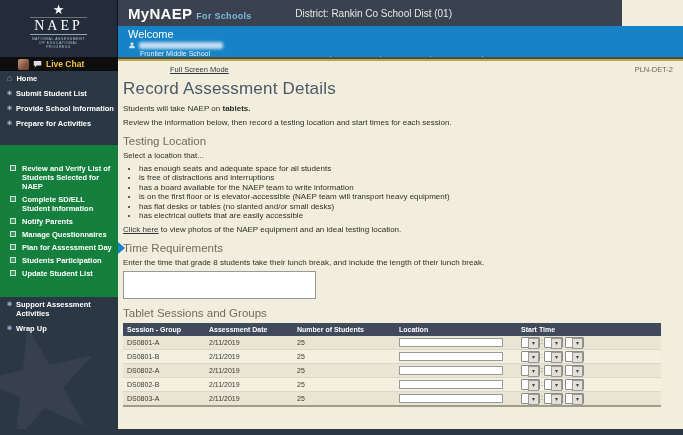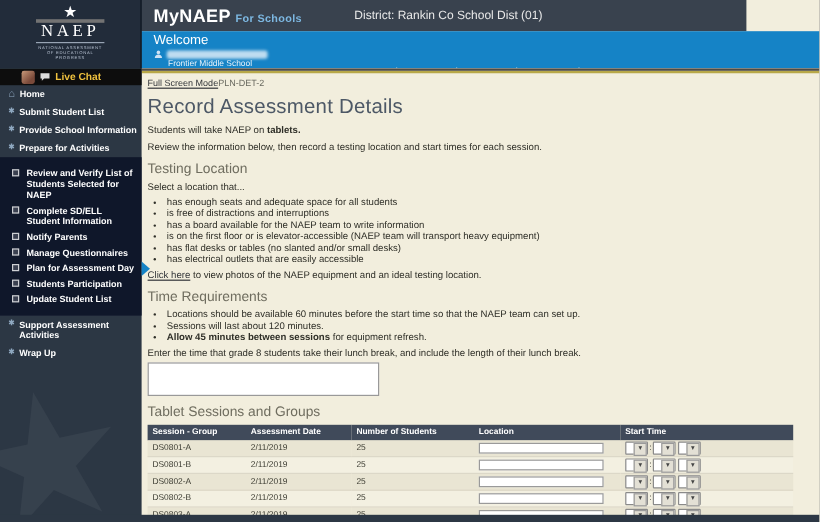--- a/index.html
+++ b/index.html
@@ -21,42 +21,42 @@
   .school { font-size:7px; margin-left:12px; margin-top:1px; color:#eaf4fb; }
   .welcome-divider { position:absolute; left:330px; top:30px; width:1px; height:24px; background:rgba(255,255,255,0.4); }
   .hlinks { position:absolute; right:171px; top:30px; color:#fff; font-size:7.5px; display:flex; }
   .hlinks span { cursor:pointer; }
   .hlinks span + span { border-left:1px solid rgba(255,255,255,0.45); padding-left:6px; margin-left:6px; }
   .assess-line { position:absolute; right:171px; top:42px; color:#eaf4fb; font-size:7.5px; display:flex; align-items:center; gap:3px; }
 
   
   .logo-block { position:absolute; left:0; top:0; width:118px; height:57px; background:#222c3a; z-index:4; color:#fff; text-align:center; border-right:1px solid #0e1620; }
   .logo-star { font-size:13px; line-height:13px; color:#fff; margin-top:3px; }
-  .logo-text { font-family:"Liberation Serif", serif; font-size:14px; letter-spacing:3px; line-height:14px; border-top:3px solid #737373; border-bottom:1px solid #98a4b4; display:inline-block; padding:1px 4px; }
+  .logo-text { font-family:"Liberation Serif", serif; font-size:14px; letter-spacing:3px; line-height:14px; border-top:1px solid #737373; border-bottom:1px solid #98a4b4; display:inline-block; padding:1px 4px; }
   .logo-subtext { font-size:3.5px; color:#b7c2d2; letter-spacing:0.6px; margin-top:2px; line-height:4px; white-space:pre-line; }
 
   
   .sidebar { position:absolute; left:0; top:57px; width:118px; bottom:0; background:#2c3744; z-index:2; }
   .wm-clip { position:absolute; inset:0; overflow:hidden; }
   .star-wm { position:absolute; bottom:-34px; left:-28px; font-size:150px; color:rgba(255,255,255,0.05); transform:rotate(-12deg); }
   .nav { position:relative; z-index:1; }
   .livechat { height:14px; background:#0d0d0d; display:flex; align-items:center; gap:4px; padding-left:18px; cursor:pointer; }
   .avatar { width:11px; height:11px; border-radius:2px; background:linear-gradient(135deg,#c99a7a,#7a4a3a 70%); flex:0 0 auto; }
   .chat-label { color:#f0c23e; font-size:8.5px; font-weight:bold; }
   .nav-item { display:flex; align-items:flex-start; gap:4px; padding:3px 4px 3px 7px; color:#fff; font-size:7.5px; font-weight:bold; line-height:9px; cursor:pointer; }
   .nav-bullet { color:#8fa8c0; font-size:6px; line-height:9px; flex:0 0 auto; }
   .home-icon { color:#8fa8c0; font-size:9px; line-height:9px; flex:0 0 auto; }
-  .submenu { background:#0f172a; padding:7px 0; }
+  .submenu { background:#15803d; padding:17px 0;margin-top:14px; }
   .sub-item { position:relative; color:#fff; font-size:7.5px; font-weight:bold; line-height:9px; padding:2px 4px 2px 22px; cursor:pointer; }
   .sub-check { position:absolute; left:10px; top:3px; width:6px; height:6px; border:1px solid rgba(255,255,255,0.75); background:rgba(255,255,255,0.18); }
   .sub-item.active::after { content:""; position:absolute; right:-7px; top:50%; margin-top:-6px; border-left:7px solid #1583c6; border-top:6px solid transparent; border-bottom:6px solid transparent; }
 
   
   .content { position:absolute; left:118px; top:57px; width:565px; bottom:0; background:#f2eedd; border-top:2px solid #4e4a44; box-shadow:inset 0 2px 0 #b8a848; padding:6px 10px 0 5px; color:#2f2f28; }
-  .fsm-row { display:flex; align-items:baseline; font-size:7.5px; }
+  .fsm-row { display:flex; justify-content:space-between; align-items:baseline; font-size:7.5px;margin-left:47px; }
   .fsm-link { color:#33363a; text-decoration:underline; cursor:pointer; }
   .page-code { color:#6a6a60; }
   .page-title { font-size:17px; font-weight:400; color:#4d5866; margin:5px 0 5px 0; letter-spacing:0.2px; }
   .ptext { font-size:8px; margin-top:4px; line-height:9.5px; }
   .sec-heading { font-size:11.5px; font-weight:400; color:#6f6d5f; margin-top:8px; }
   ul.blist { margin:3px 0 0 16px; }
   ul.blist li { font-size:8px; line-height:9.5px; }
   .link-inline { text-decoration:underline; color:#33363a; cursor:pointer; }
   .lunch-box { display:block; width:193px; height:28px; margin-top:3px; border:1px solid #999; background:#fff; resize:none; font-family:"Liberation Sans", sans-serif; font-size:8px; }
 
@@ -185,25 +185,20 @@
       <li>has enough seats and adequate space for all students</li>
       <li>is free of distractions and interruptions</li>
       <li>has a board available for the NAEP team to write information</li>
       <li>is on the first floor or is elevator-accessible (NAEP team will transport heavy equipment)</li>
       <li>has flat desks or tables (no slanted and/or small desks)</li>
       <li>has electrical outlets that are easily accessible</li>
     </ul>
     <div class="ptext"><span class="link-inline">Click here</span><span> to view photos of the NAEP equipment and an ideal testing location.</span></div>
 
     <div class="sec-heading">Time Requirements</div>
-    <ul class="blist">
-      <li>Locations should be available 60 minutes before the start time so that the NAEP team can set up.</li>
-      <li>Sessions will last about 120 minutes.</li>
-      <li><b>Allow 45 minutes between sessions</b><span> for equipment refresh.</span></li>
-    </ul>
 
     <div class="ptext">Enter the time that grade 8 students take their lunch break, and include the length of their lunch break.</div>
     <textarea class="lunch-box" style=""></textarea>
 
     <div class="sec-heading">Tablet Sessions and Groups</div>
     <table class="sessions">
       <colgroup>
           <col style="width:82px">
           <col style="width:88px">
           <col style="width:102px">

